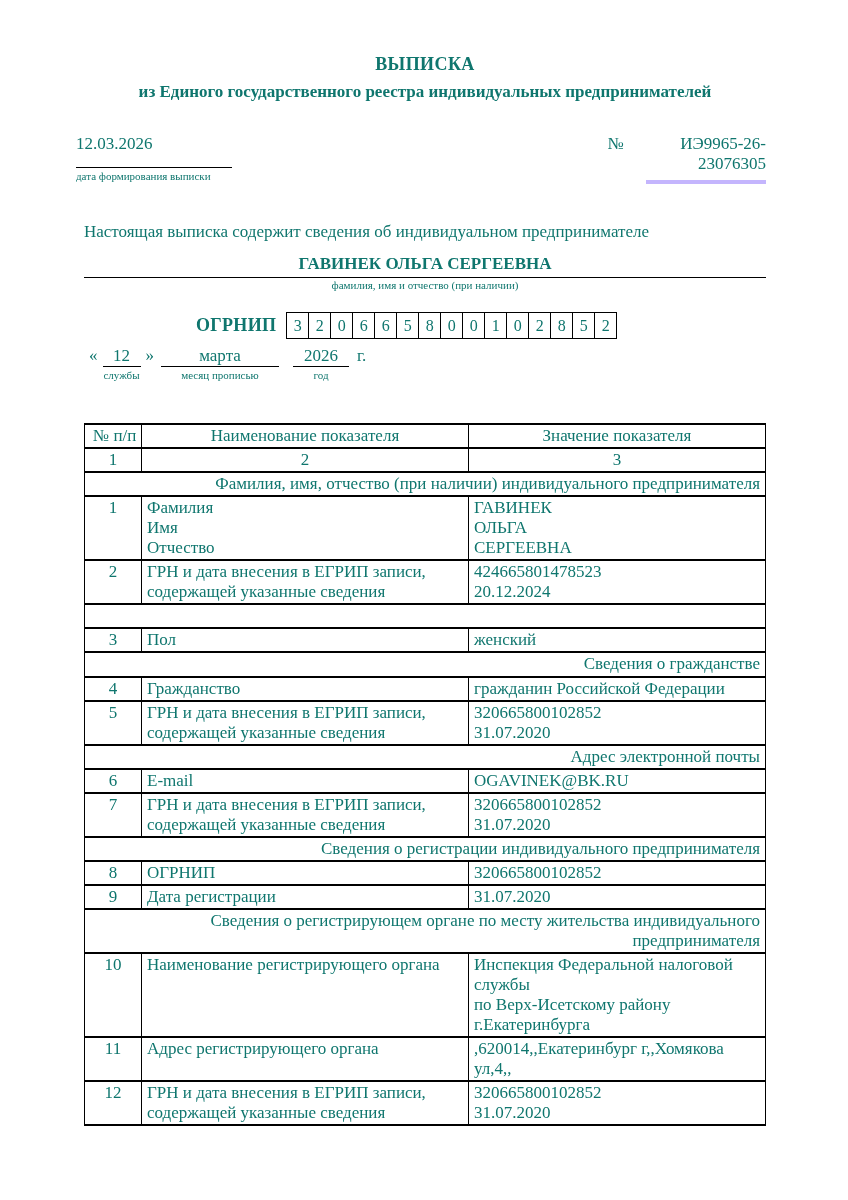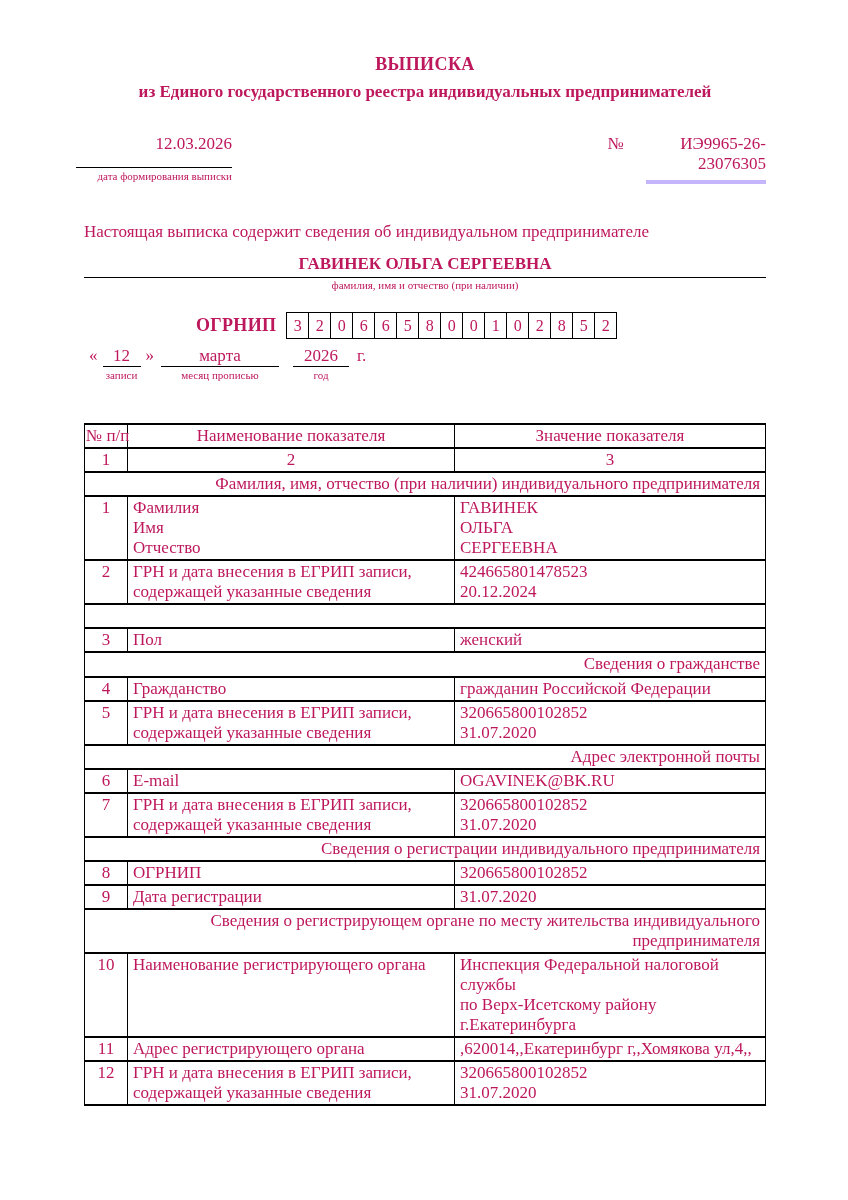--- a/index.html
+++ b/index.html
@@ -1,26 +1,26 @@
 <!DOCTYPE html>
 <html lang="ru"><head>
 <meta charset="utf-8">
 <style>
   html,body{margin:0;padding:0;background:#fff;}
   .page{
     position:relative;width:848px;height:1132px;background:#ffffff;
-    font-family:"Liberation Serif","DejaVu Serif",serif;color:#be185d;overflow:hidden;
+    font-family:"Liberation Serif","DejaVu Serif",serif;color:#0f766e;overflow:hidden;
   }
   .content{padding:0 82px 0 84px;}
 
   .title{margin-top:54px;text-align:center;font-weight:bold;font-size:18px;letter-spacing:.4px;}
   .subtitle{margin-top:7px;text-align:center;font-weight:bold;font-size:17px;}
 
   .ref-row{display:flex;justify-content:space-between;align-items:flex-start;margin-top:32px;}
-  .date-block{width:156px;margin-left:-8px;text-align:right;font-size:17px;}
+  .date-block{width:156px;margin-left:-8px;text-align:left;font-size:17px;}
   .date-value{padding-bottom:13px;border-bottom:1px solid #000;}
   .small-caption{font-size:11px;margin-top:2px;}
 
   .num-block{display:flex;gap:22px;font-size:17px;align-items:flex-start;}
   .num-lines{width:120px;text-align:right;border-bottom:4px solid #c4b5fd;padding-bottom:6px;}
 
   .intro{margin-top:38px;font-size:17px;}
   .name-line{margin-top:12px;text-align:center;font-size:17px;border-bottom:1px solid #000;padding-bottom:3px;font-weight:bold;}
   .name-caption{text-align:center;font-size:11px;margin-top:1px;}
 
@@ -42,21 +42,21 @@
   .blank.month{margin-left:2px;} .blank.month .bval{min-width:106px;}
   .blank.year{margin-left:14px;} .blank.year .bval{min-width:44px;}
   .g-suffix{margin-left:8px;}
 
   table.indicators{width:100%;border-collapse:collapse;font-size:17px;margin-top:42px;table-layout:fixed;}
   .indicators td,.indicators th{
     border:1px solid #000;border-top-width:2px;border-bottom-width:2px;
     padding:1px 5px;vertical-align:top;line-height:1.18;font-weight:normal;
   }
   .indicators th{text-align:center;white-space:nowrap;}
-  th.c1{width:40px;padding:1px 1px;}
+  th.c1{width:40px;padding:1px 8px;}
   th.c2{width:316px;}
   .colnum-cell{text-align:center;}
   .section-cell{font-weight:bold;text-align:right;}
   .num-cell{text-align:center;}
   .empty-cell{height:17px;}
 
   .footer{position:absolute;left:84px;right:80px;top:1132px;display:flex;align-items:flex-end;font-size:11px;}
   .footer-left{width:150px;line-height:1.1;}
   .footer-center{flex:1;text-align:center;}
   .footer-right{width:100px;text-align:right;}
@@ -108,21 +108,21 @@
           <span class="digit-box">5</span>
           <span class="digit-box">2</span>
         </span>
     </div>
 
 
     <div class="date-line">
       <span class="q">«</span>
       <span class="blank day">
         <div class="bval">12</div>
-        <div class="blabel">записи</div>
+        <div class="blabel">службы</div>
       </span>
       <span class="q">»</span>
       <span class="blank month">
         <div class="bval">марта</div>
         <div class="blabel">месяц прописью</div>
       </span>
       <span class="blank year">
         <div class="bval">2026</div>
         <div class="blabel">год</div>
       </span>

